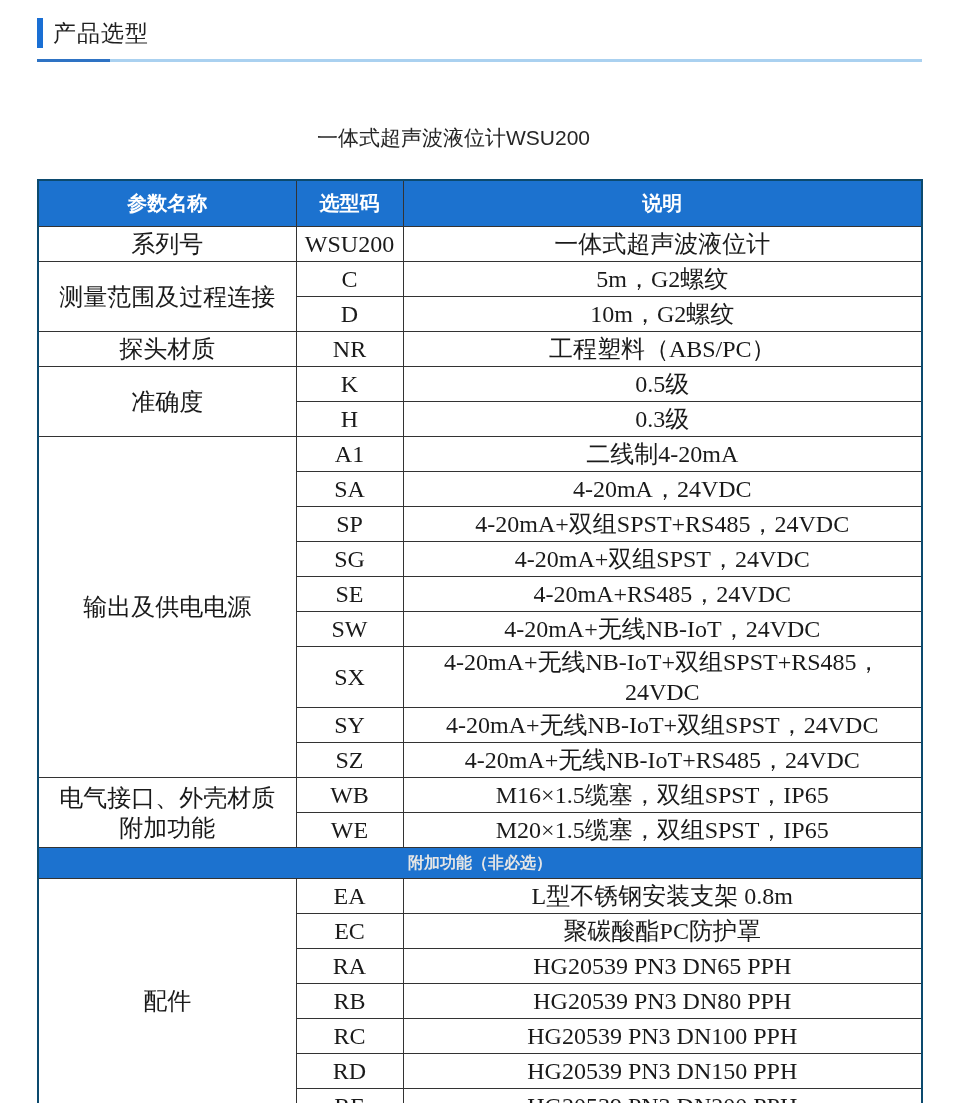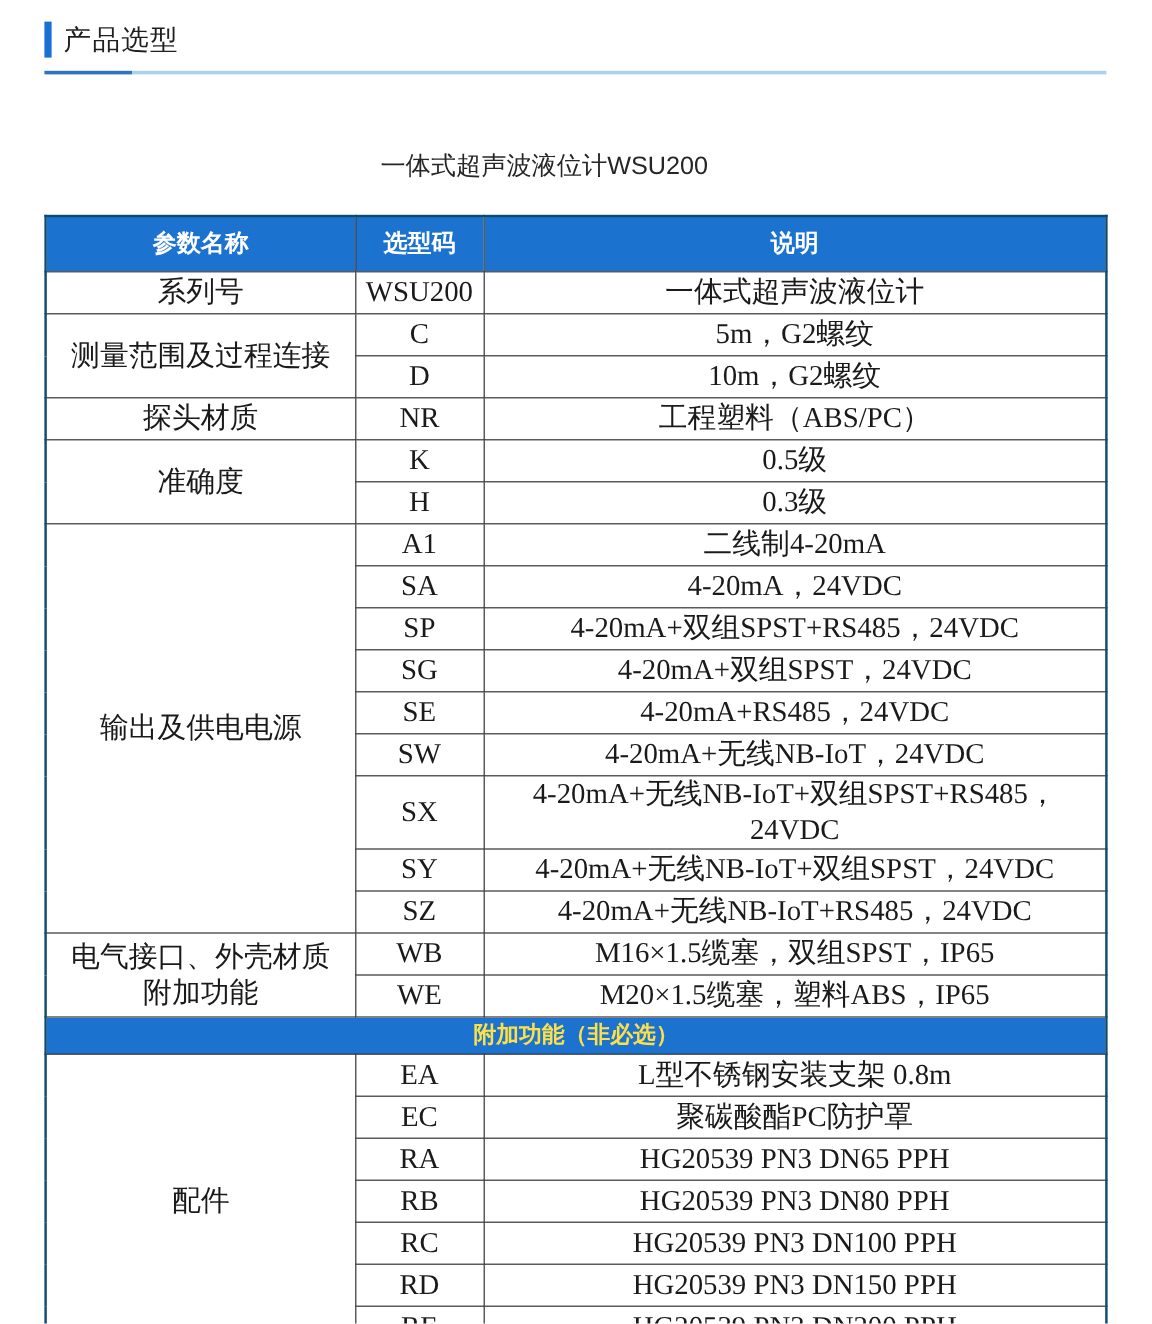--- a/index.html
+++ b/index.html
@@ -72,23 +72,23 @@
     background: #1c72cf;
     color: #ffffff;
     font-weight: 700;
     height: 45px;
     font-size: 20px;
   }
   table.spec tbody tr { height: 35px; }
   table.spec tr.banner-row { height: 30px; }
   table.spec tr.banner-row td {
     background: #1c72cf;
-    color: #fde047;
+    color: #e5e5e5;
     font-weight: 700;
-    font-size: 19px;
+    font-size: 16px;
     height: 30px;
   }
 </style>
 </head>
 <body>
 
 <div class="section-header">
   <div class="header-row">
     <div class="accent-bar"></div>
     <div class="section-title">产品选型</div>
@@ -180,21 +180,21 @@
     <tr>
       <td rowspan="2">
         <div>电气接口、外壳材质</div>
         <div>附加功能</div>
       </td>
       <td>WB</td>
       <td>M16×1.5缆塞，双组SPST，IP65</td>
     </tr>
     <tr>
       <td>WE</td>
-      <td>M20×1.5缆塞，塑料ABS，IP65</td>
+      <td>M20×1.5缆塞，双组SPST，IP65</td>
     </tr>
     <tr class="banner-row">
       <td colspan="3">附加功能（非必选）</td>
     </tr>
     <tr>
       <td rowspan="7">配件</td>
       <td>EA</td>
       <td>L型不锈钢安装支架 0.8m</td>
     </tr>
     <tr>

